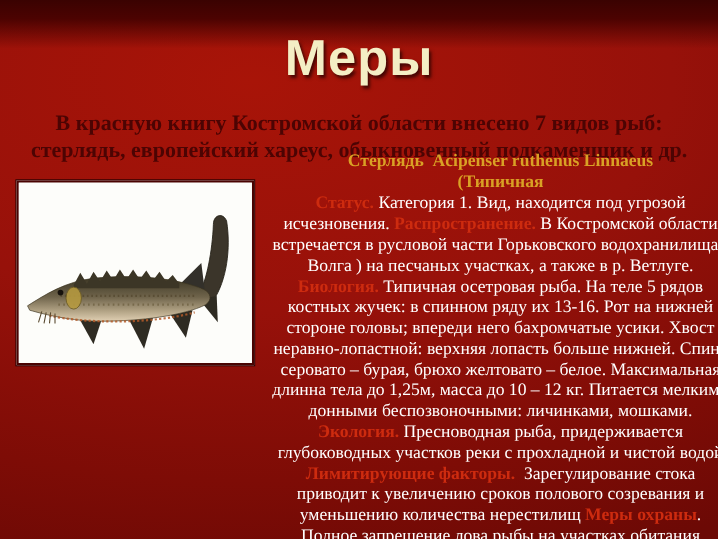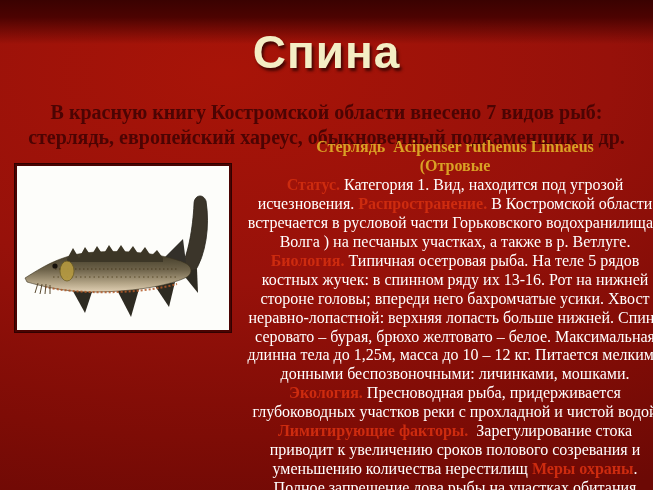--- a/index.html
+++ b/index.html
@@ -41,21 +41,21 @@
     color:var(--body-white,#ffffff);
   }
   .heading{font-weight:bold;color:var(--heading-gold,#d9a125);}
   .kw{font-weight:bold;color:var(--keyword-red,#cd2b0f);}
 </style>
 </head>
 <body>
 
 <div class="slide">
 
-  <div class="title">Спина</div>
+  <div class="title">Меры</div>
 
   <div class="subtitle">В красную книгу Костромской области внесено 7 видов рыб: стерлядь, европейский хареус, обыкновенный подкаменщик и др.</div>
 
   <div class="photo">
     <svg viewBox="0 0 212 164" xmlns="http://www.w3.org/2000/svg" role="img">
       <defs>
         <linearGradient id="bodyGrad" x1="0" y1="84" x2="0" y2="128" gradientUnits="userSpaceOnUse">
           <stop offset="0" stop-color="#35301f"></stop>
           <stop offset="0.45" stop-color="#6e634a"></stop>
           <stop offset="0.75" stop-color="#b3a486"></stop>
@@ -85,16 +85,16 @@
       <ellipse cx="50" cy="105" rx="7" ry="10" fill="#b5993f" stroke="#6b5a20" stroke-width="0.8" opacity="0.9"></ellipse>
 
       <circle cx="38" cy="100" r="2.6" fill="#17120c"></circle>
 
       <path d="M21,117 l-3,10 M25,118 l-2,10 M29,118 l-1,10 M33,119 l0,9" stroke="#5a4a30" stroke-width="1" fill="none"></path>
     </svg>
   </div>
 
   <p class="article" id="article">
     <span class="heading">Стерлядь&nbsp; Acipenser ruthenus Linnaeus</span><br>
-    <span class="heading">(Отровые</span><br>
+    <span class="heading">(Типичная</span><br>
   <span class="kw">Статус.</span><span> Категория 1. Вид, находится под угрозой исчезновения. </span><span class="kw">Распространение.</span><span> В Костромской области встречается в русловой части Горьковского водохранилища ( Волга ) на песчаных участках, а также в р. Ветлуге. </span><span class="kw">Биология.</span><span> Типичная осетровая рыба. На теле 5 рядов костных жучек: в спинном ряду их 13-16. Рот на нижней стороне головы; впереди него бахромчатые усики. Хвост неравно-лопастной: верхняя лопасть больше нижней. Спина серовато – бурая, брюхо желтовато – белое. Максимальная длинна тела до 1,25м, масса до 10 – 12 кг. Питается мелкими донными беспозвоночными: личинками, мошками. </span><span class="kw">Экология.</span><span> Пресноводная рыба, придерживается глубоководных участков реки с прохладной и чистой водой </span><span class="kw">Лимитирующие факторы.</span><span>&nbsp; Зарегулирование стока приводит к увеличению сроков полового созревания и уменьшению количества нерестилищ </span><span class="kw">Меры охраны</span><span>. Полное запрещение лова рыбы на участках обитания стерляди.</span></p>
 
 </div>
 
 </body></html>

